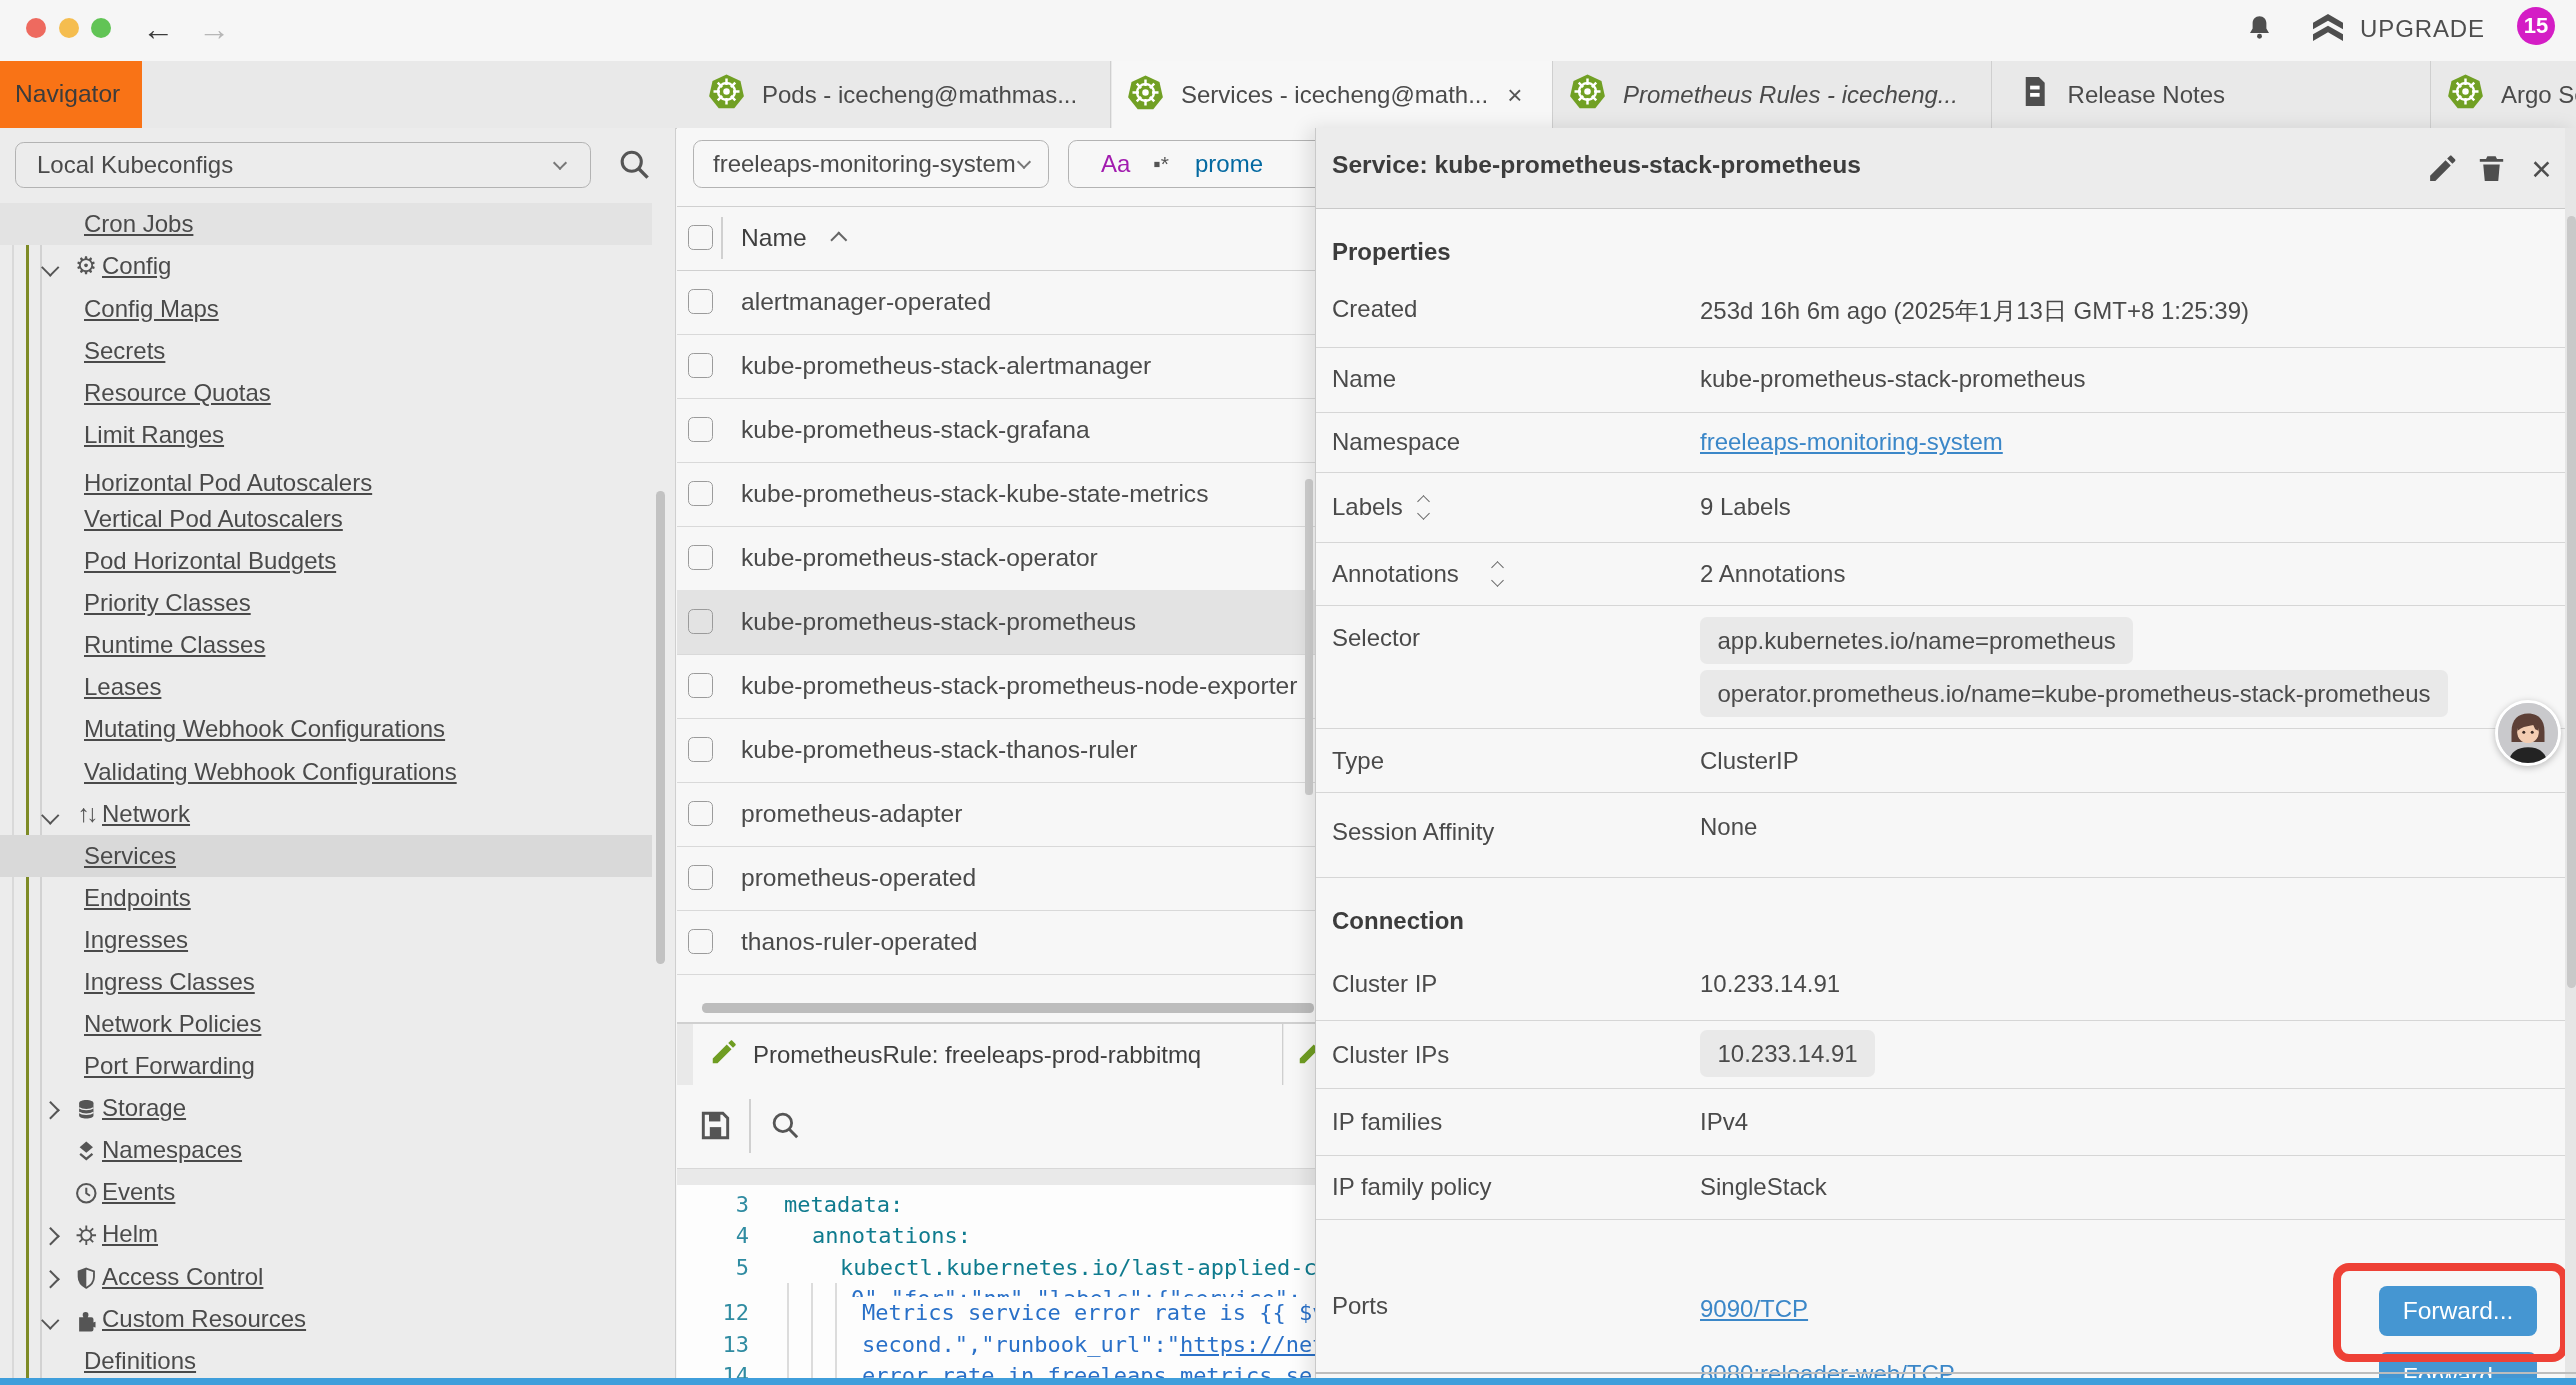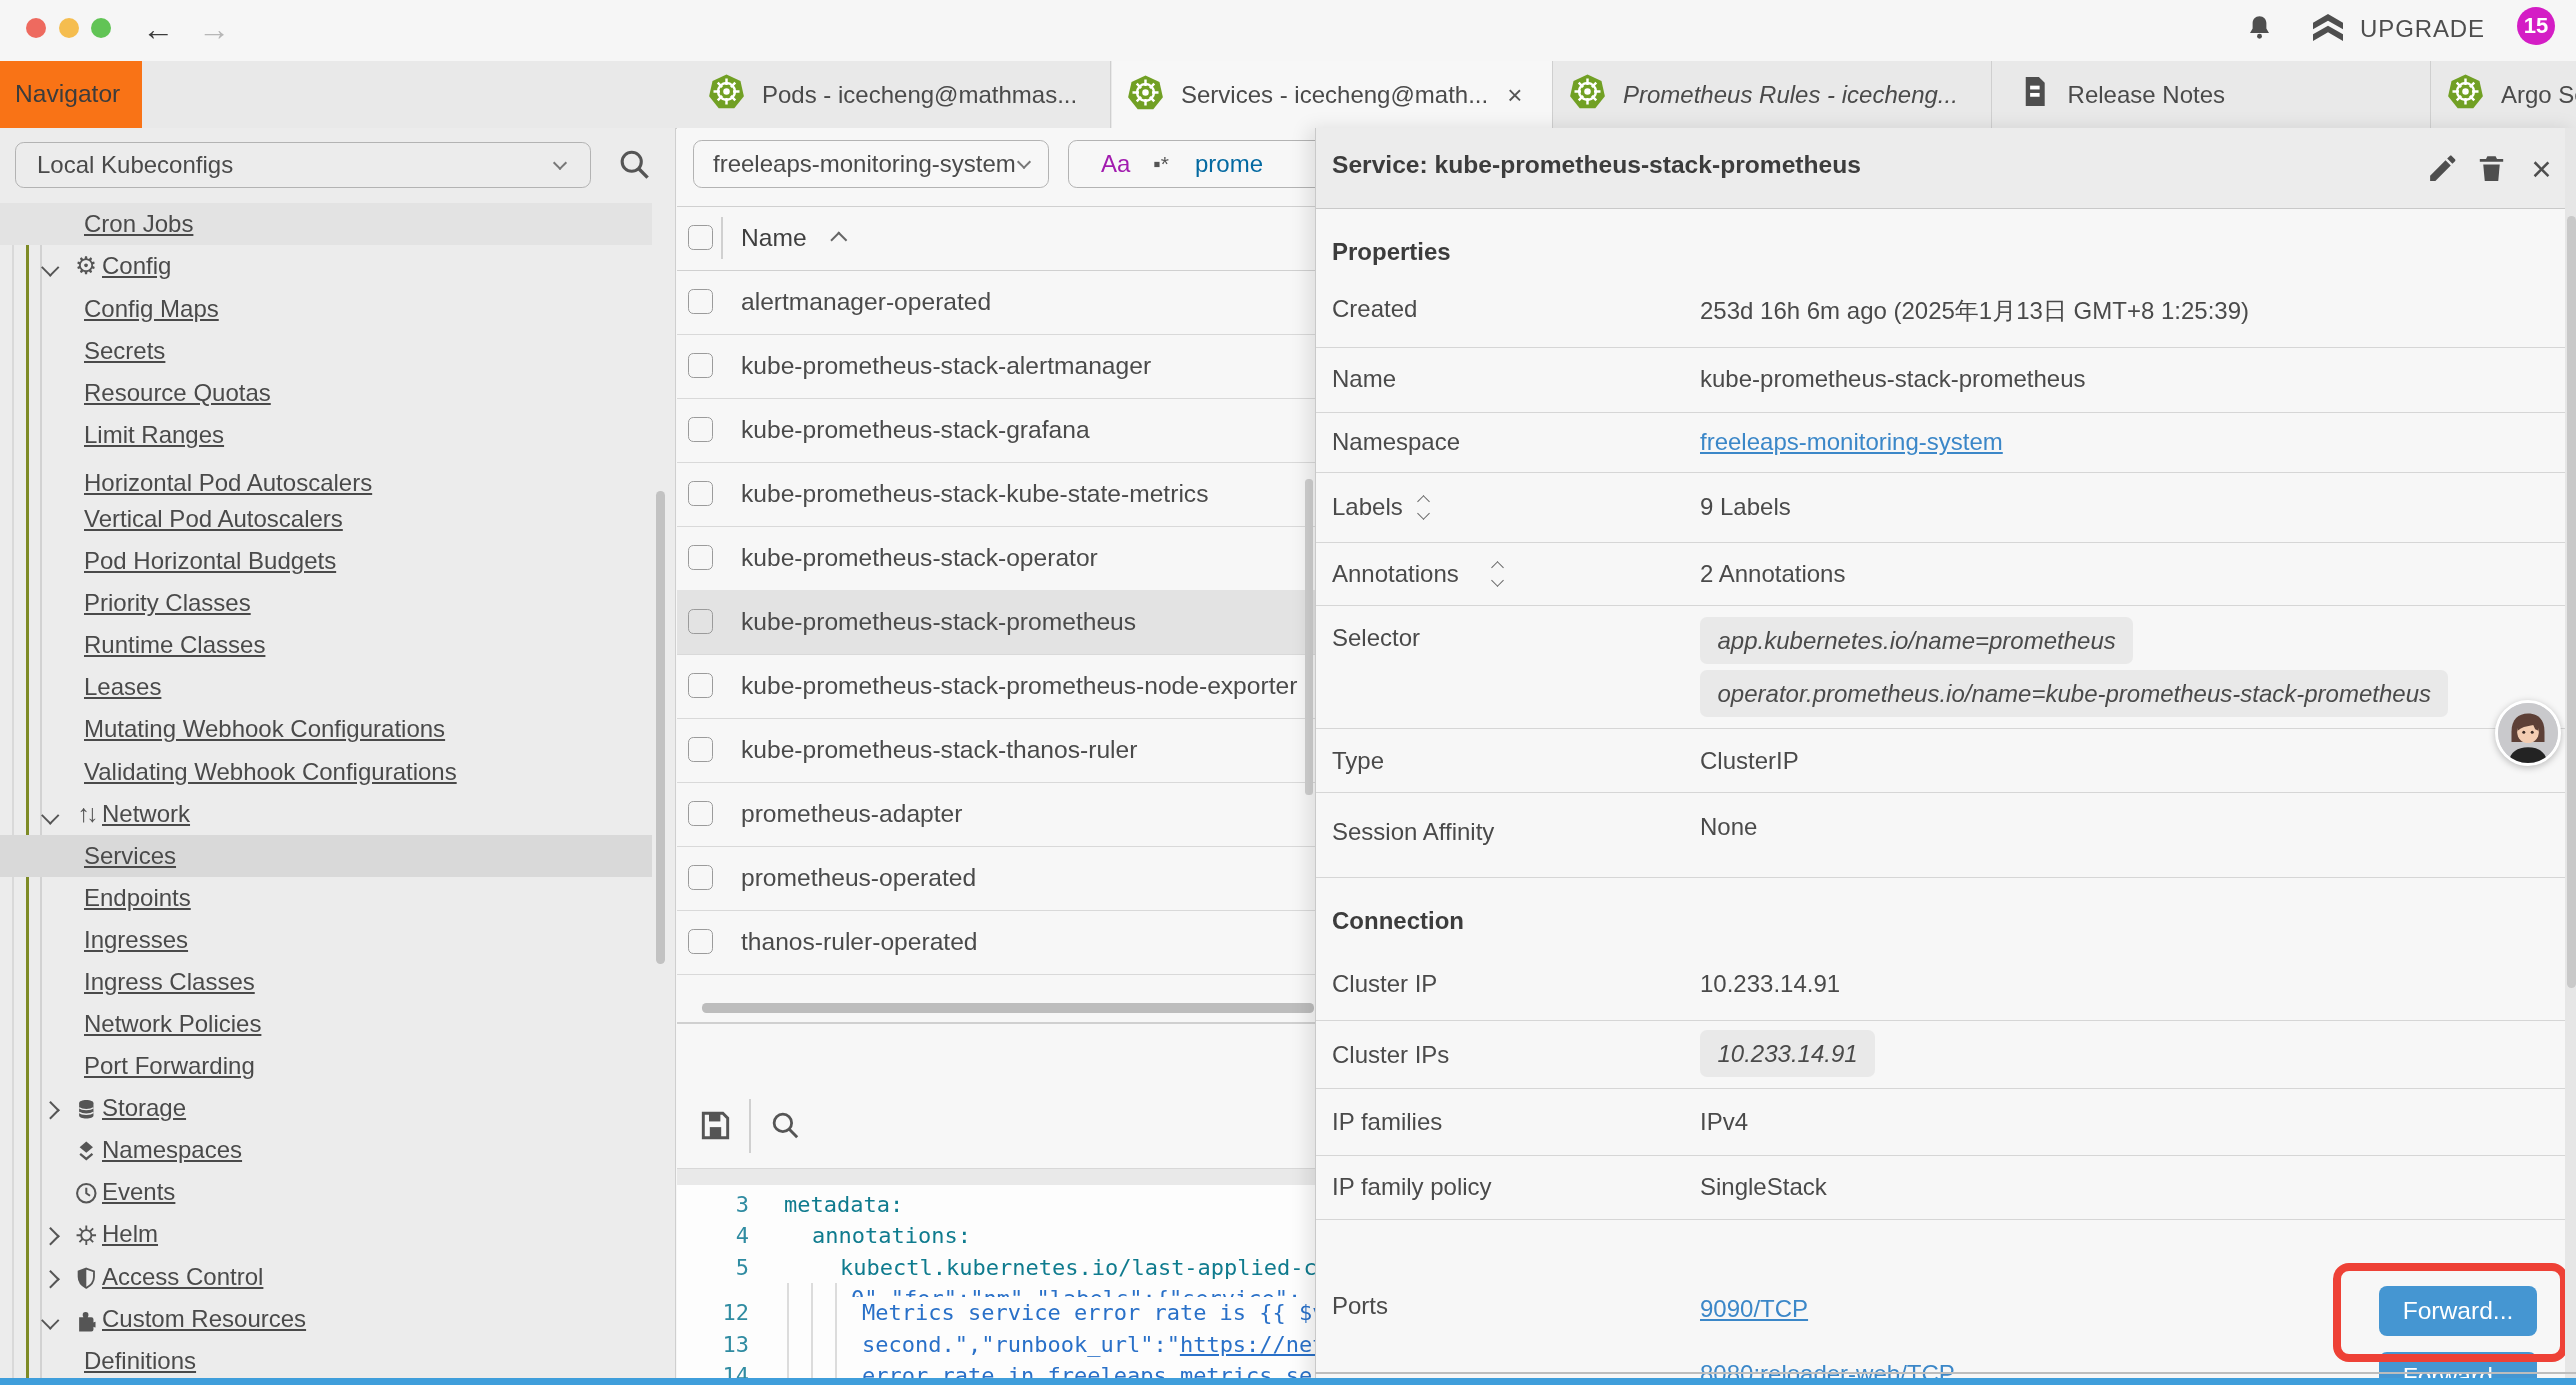--- a/index.html
+++ b/index.html
@@ -67,21 +67,21 @@
            border-left:1.8px solid #c9c9c9;box-shadow:-7px 0 17.5px rgba(0,0,0,0.10);}
   .dheader{position:absolute;left:0;top:0;width:1261px;height:80px;background:#ececec;border-bottom:1.8px solid #c9c9c9;}
   .dtitle{position:absolute;left:16px;top:23px;font-size:24.6px;font-weight:bold;color:#3c3c3c;white-space:nowrap;}
   .hicon{position:absolute;top:21px;width:39px;height:39px;display:flex;align-items:center;justify-content:center;}
   .sectionh{position:absolute;left:16px;font-size:24px;font-weight:bold;color:#3c3c3c;}
   .drow{position:absolute;left:0;width:1261px;border-bottom:0.9px solid #d6d6d6;}
   .drow.nob{border-bottom:none;margin-top:48px;}
   .dlab{position:absolute;left:16px;font-size:24px;color:#4a4a4a;white-space:nowrap;}
   .dval{position:absolute;left:384px;font-size:24px;color:#4a4a4a;white-space:nowrap;}
   .dval.link{color:#3b87c8;text-decoration:underline;}
-  .chip{position:absolute;left:384px;background:#e9e9e9;border-radius:7px;padding:0 17.5px;height:47px;line-height:47px;font-size:24px;color:#4a4a4a;white-space:nowrap;font-style:italic;}
+  .chip{position:absolute;left:384px;background:#e9e9e9;border-radius:7px;padding:0 17.5px;height:47px;line-height:47px;font-size:24px;color:#4a4a4a;white-space:nowrap;}
   .ud{position:absolute;display:flex;flex-direction:column;gap:3.5px;}
   .ud i{display:block;width:8px;height:8px;border-right:1.9px solid #666;border-bottom:1.9px solid #666;}
   .ud i.up{transform:rotate(-135deg);}
   .ud i.dn{transform:rotate(45deg);}
   .fwdbtn{position:absolute;left:1063px;width:158px;height:50px;background:#4596d2;border:none;border-radius:8px;
           color:#fff;font-size:24.6px;font-family:inherit;display:flex;align-items:center;justify-content:center;}
   .redbox{position:absolute;left:1017px;width:219px;height:83px;border:8px solid #ee4136;border-radius:16px;background:transparent;}
   .plink{position:absolute;left:384px;font-size:24px;color:#3b87c8;text-decoration:underline;white-space:nowrap;}
   .avatar{position:absolute;left:1179px;top:572px;width:60px;height:60px;border-radius:50%;background:#c9c9cc;
           border:3.5px solid #fff;box-shadow:0 1.8px 7px rgba(0,0,0,0.25);overflow:hidden;}
@@ -383,20 +383,37 @@
       </div>
     <div class="trow" style="top:782px">
         <span class="cb"></span>
         <span class="tname">thanos-ruler-operated</span>
       </div>
 
     <div class="abs" style="left:628px;top:351px;width:8px;height:316px;background:#cfcfcf;border-radius:3.5px"></div>
     <div class="abs" style="left:24.6px;top:875px;width:612px;height:9.6px;background:#bdbdbd;border-radius:4.4px"></div>
     <div class="abs" style="left:0;top:894px;width:638px;height:1.8px;background:#d0d0d0"></div>
 
+    <div class="edtabs">
+      <div class="edtab" style="left:16px;width:589px">
+        <span style="margin-left:16px">
+          <svg width="30" height="30" viewBox="0 0 24 24">
+              <path d="M3 17.2V21h3.8L18 9.8 14.2 6 3 17.2zM15.4 4.8l3.8 3.8 1.9-1.9c.4-.4.4-1 0-1.4l-2.4-2.4c-.4-.4-1-.4-1.4 0l-1.9 1.9z" fill="#6f9d22"></path>
+            </svg>
+        </span>
+        <span style="margin-left:14px;white-space:nowrap;color:#3f3f3f">PrometheusRule: freeleaps-prod-rabbitmq</span>
+      </div>
+      <div class="edtab" style="left:607px;width:32px;border-right:none">
+        <span style="margin-left:12.3px">
+          <svg width="30" height="30" viewBox="0 0 24 24">
+              <path d="M3 17.2V21h3.8L18 9.8 14.2 6 3 17.2zM15.4 4.8l3.8 3.8 1.9-1.9c.4-.4.4-1 0-1.4l-2.4-2.4c-.4-.4-1-.4-1.4 0l-1.9 1.9z" fill="#6f9d22"></path>
+            </svg>
+        </span>
+      </div>
+    </div>
 
     <div class="toolbar">
       <span class="abs" style="left:19px;top:21px">
         <svg width="39" height="39" viewBox="0 0 24 24">
             <path d="M4.5 4.5h12l3 3v12h-15z" fill="none" stroke="#555" stroke-width="1.8"></path>
             <rect x="8" y="4.5" width="7" height="5" fill="#555"></rect>
             <rect x="8.5" y="13" width="7" height="6.5" fill="#555"></rect>
           </svg>
       </span>
       <span class="abs" style="left:72px;top:14px;width:1.8px;height:54px;background:#d0d0d0"></span>

